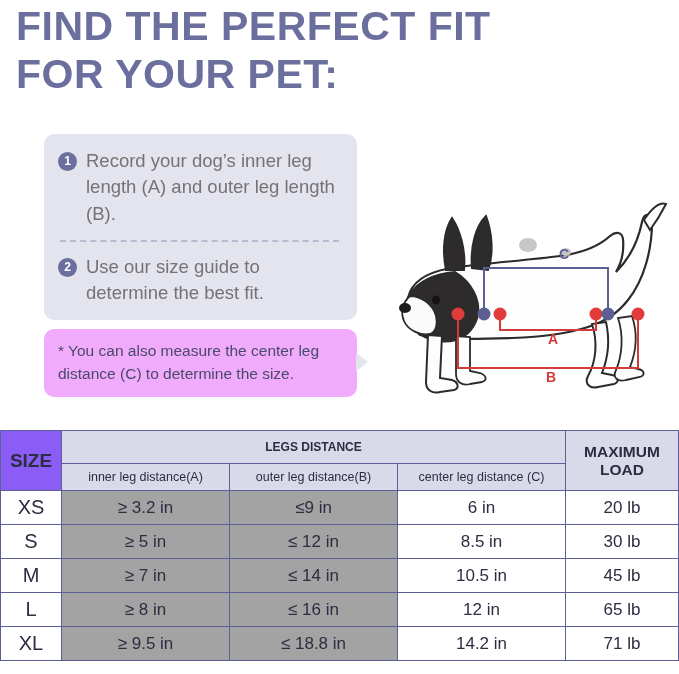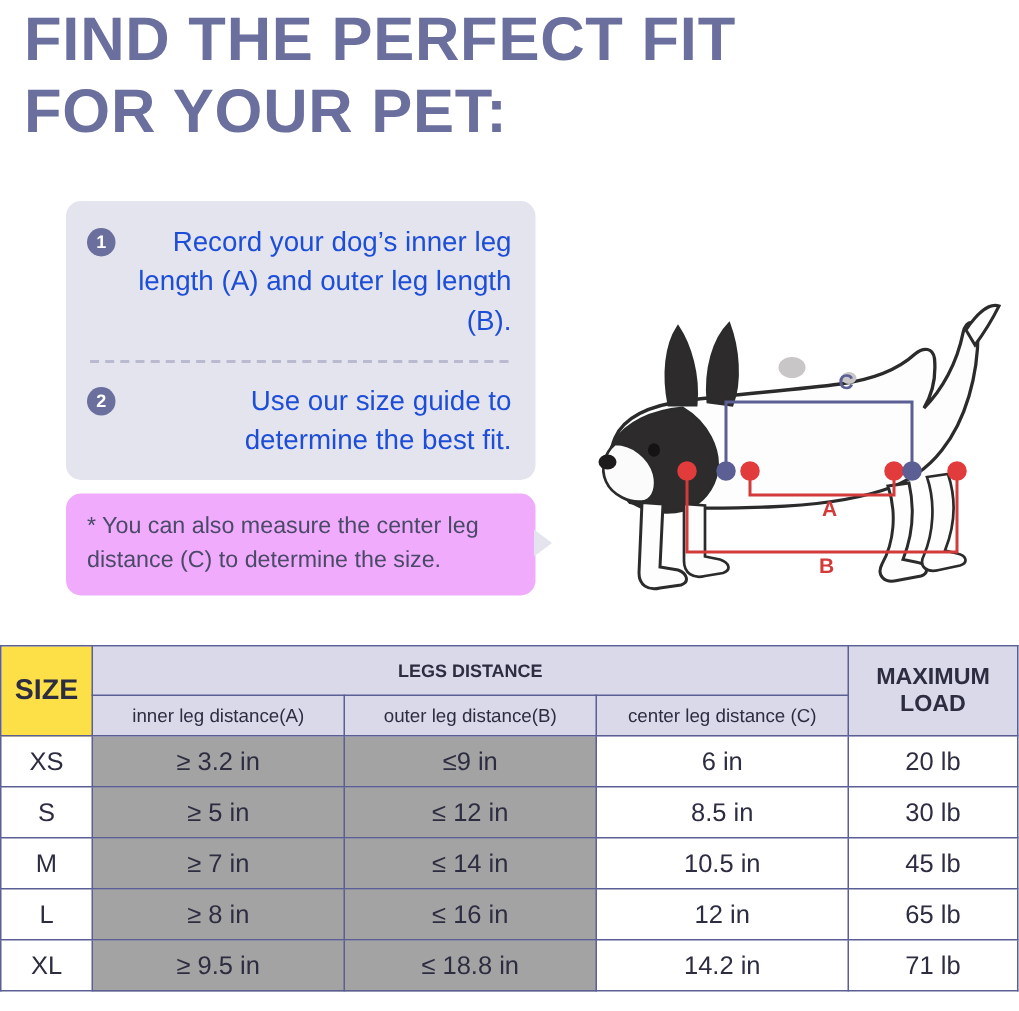--- a/index.html
+++ b/index.html
@@ -63,22 +63,21 @@
     color: #ffffff;
     font-size: 12px;
     font-weight: bold;
     line-height: 19px;
     text-align: center;
     margin-top: 4px;
   }
   .inst-text {
     font-size: 18.5px;
     line-height: 1.42;
-    color: #1d4ed8;
-    text-align: right;
+    color: #737373;
   }
   .inst-sep {
     border: 0;
     border-top: 2px dashed #b9b9cf;
     margin: 13px 2px 12px 2px;
   }
   .note-box {
     margin-top: 9px;
     background: #f0abfc;
     border-radius: 10px;
@@ -133,21 +132,21 @@
   }
   table.size-table th,
   table.size-table td {
     border: 1px solid #5b5f94;
     text-align: center;
     color: #2d2d42;
   }
   th.hdr-size {
     width: 58px;
     font-size: 19px;
-    background: #fde047;
+    background: #8b5cf6;
     font-weight: bold;
   }
   th.hdr-legs {
     background: #d9d9e9;
     font-size: 12px;
     font-weight: bold;
     height: 30px;
   }
   th.hdr-max {
     width: 110px;
@@ -161,21 +160,21 @@
     font-size: 12.5px;
     font-weight: normal;
     height: 26px;
     padding: 0 2px;
   }
   td {
     height: 31px;
     font-size: 17px;
   }
   td.hl { background: #a3a3a3; margin-left: 33px; }
-  td.size-cell { font-size: 17px; }
+  td.size-cell { font-size: 20px; }
   .col-a { width: 163px; }
   .col-b { width: 172px; margin-top: 48px; }
   .col-c { width: 176px; }
 </style>
 </head>
 <body>
 
 <div class="page">
 
   <div class="headline">

